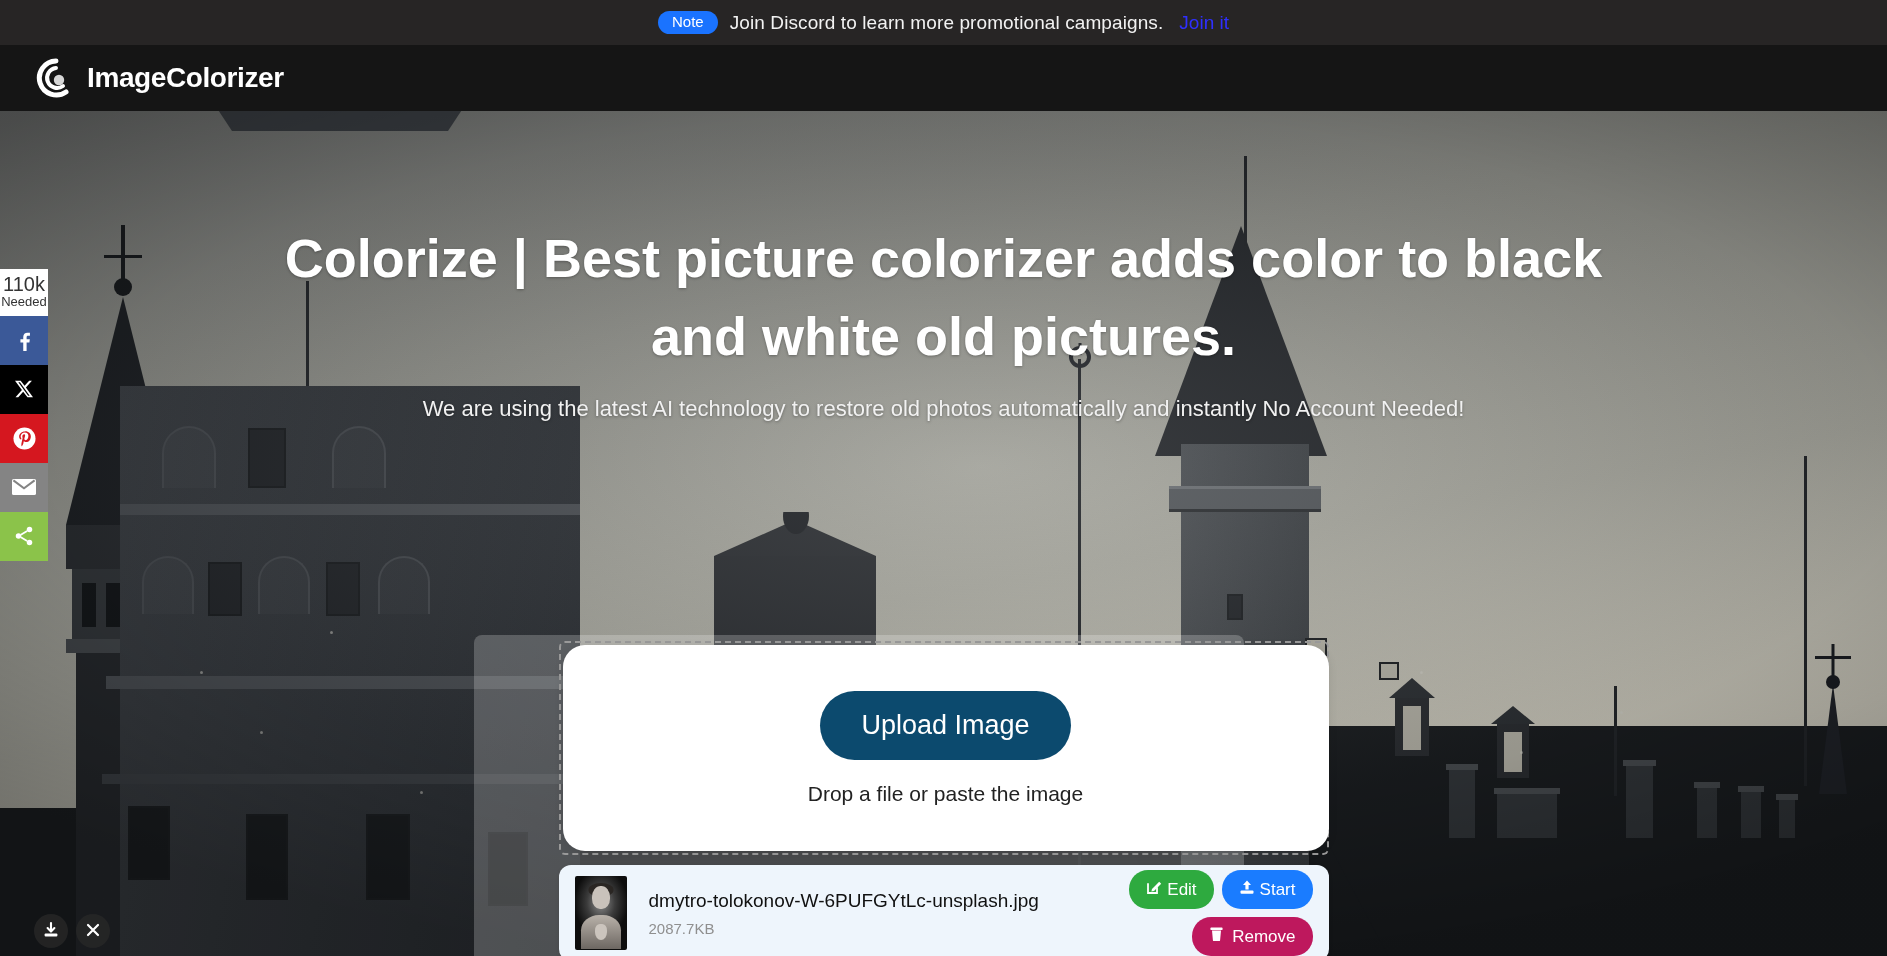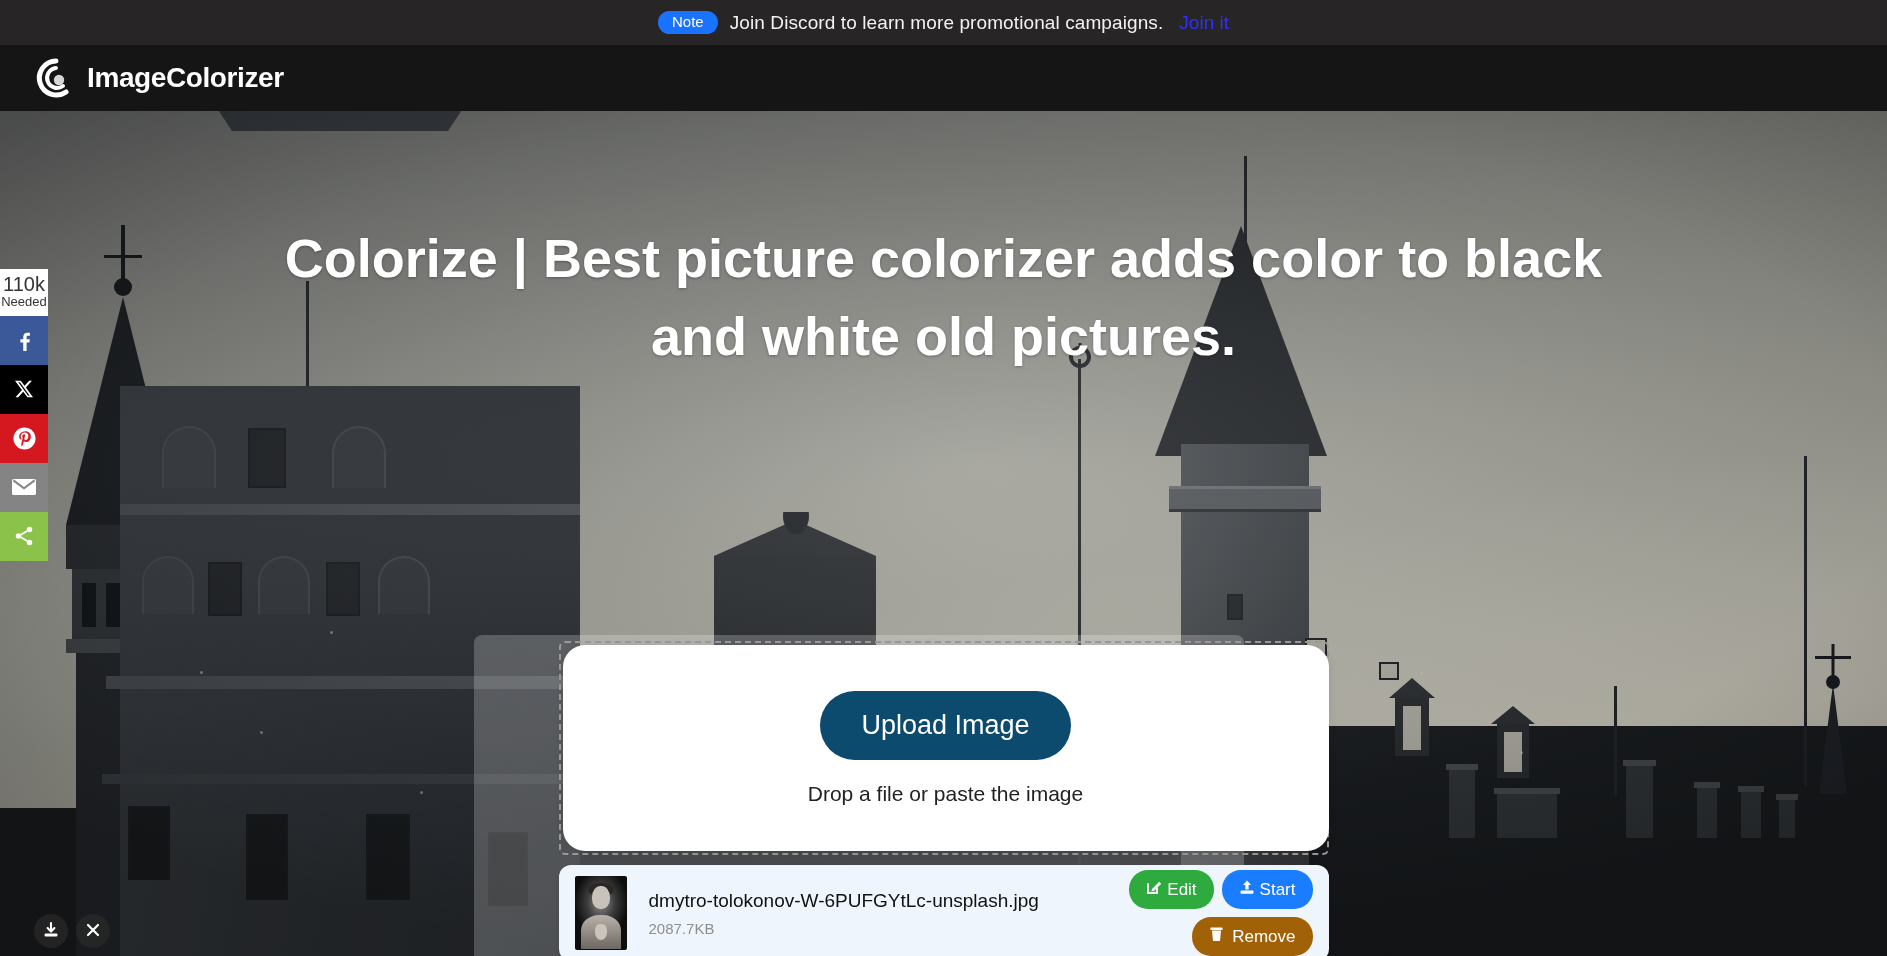--- a/index.html
+++ b/index.html
@@ -228,21 +228,21 @@
   }
   .act-btn {
     border: none; border-radius: 19px; color: #fff;
     font-size: 17px; cursor: pointer;
     display: inline-flex; align-items: center; gap: 5px;
     padding: 9px 17px;
     font-family: "Liberation Sans", sans-serif;
   }
   .act-edit   { background: #2eaa3f; }
   .act-start  { background: #1a7cff; }
-  .act-remove { background: #a16207; gap: 8px; }
+  .act-remove { background: #be185d; gap: 8px; }
 
   
   .share-rail {
     position: absolute; left: 0; top: 158px;
     width: 48px; z-index: 30;
   }
   .share-count {
     background: #fff; color: #333;
     text-align: center; padding: 5px 0 7px;
     line-height: 1.05;
@@ -405,20 +405,21 @@
     <div class="snow" style="left:420px;top:680px;width:3px;height:3px;"></div>
     <div class="snow" style="left:1420px;top:560px;width:3px;height:3px;"></div>
     <div class="snow" style="left:1520px;top:640px;width:3px;height:3px;"></div>
     <div class="snow" style="left:1620px;top:600px;width:3px;height:3px;"></div>
 
     <div class="sky-vignette"></div>
   </div>
 
   <div class="hero-content">
     <h1 class="hero-title">Colorize | Best picture colorizer adds color to black and white old pictures.</h1>
+    <p class="hero-sub">We are using the latest AI technology to restore old photos automatically and instantly No Account Needed!</p>
   </div>
 
   <div class="uploader-wrap">
     <div class="uploader-bg"></div>
 
     <div class="dropzone-outer">
       <div class="dropzone-card">
         <button class="upload-btn">Upload Image</button>
         <div class="drop-hint">Drop a file or paste the image</div>
       </div>

